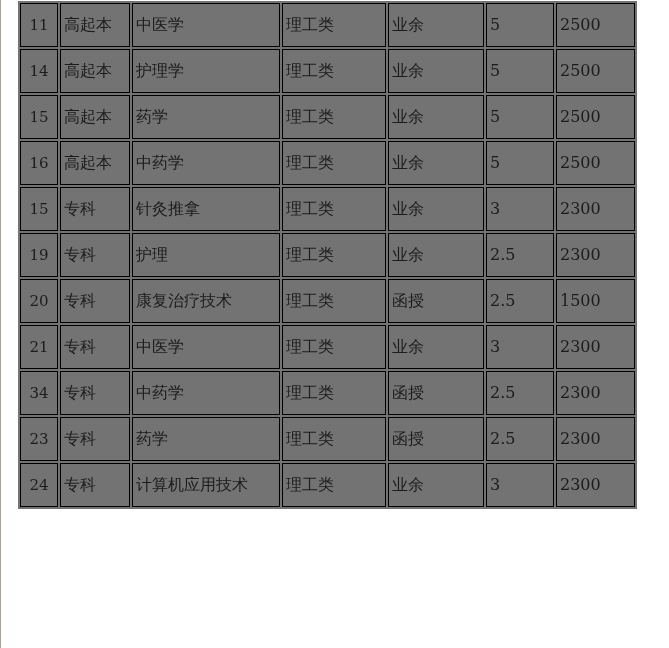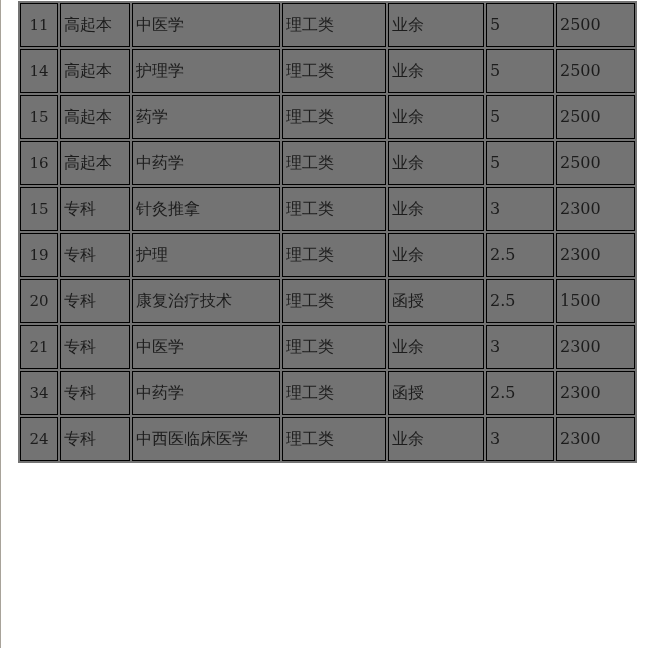--- a/index.html
+++ b/index.html
@@ -147,22 +147,31 @@
       <tr>
     <td class="c-no">34</td>
     <td>专科</td>
     <td>中药学</td>
     <td>理工类</td>
     <td>函授</td>
     <td>2.5</td>
     <td>2300</td>
   </tr>
       <tr>
+    <td class="c-no">23</td>
+    <td>专科</td>
+    <td>药学</td>
+    <td>理工类</td>
+    <td>函授</td>
+    <td>2.5</td>
+    <td>2300</td>
+  </tr>
+      <tr>
     <td class="c-no">24</td>
     <td>专科</td>
-    <td>中西医临床医学</td>
+    <td>计算机应用技术</td>
     <td>理工类</td>
     <td>业余</td>
     <td>3</td>
     <td>2300</td>
   </tr>
     </tbody>
 </table>
 
 </body></html>

